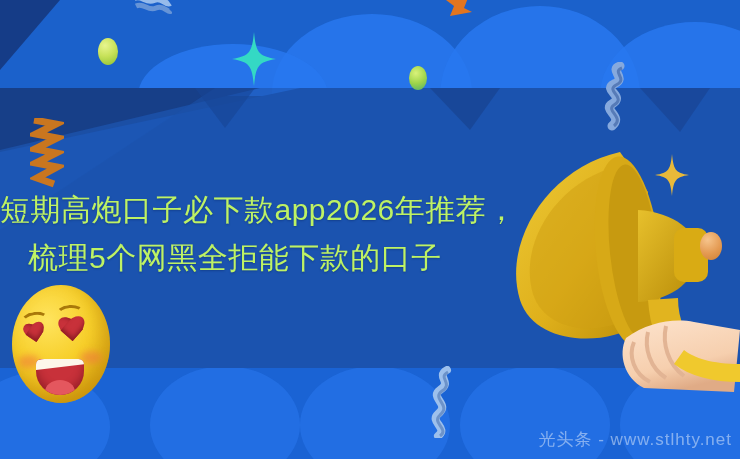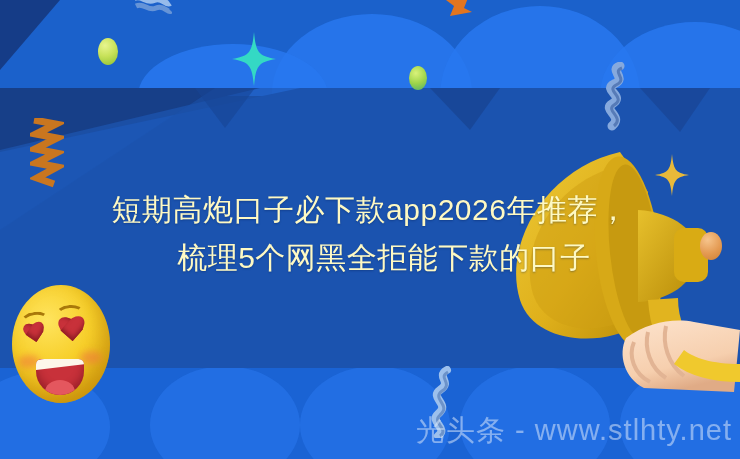--- a/index.html
+++ b/index.html
@@ -41,37 +41,37 @@
     border-radius: 50%;
     opacity: .55;
   }
 
   
   .headline {
     position: absolute;
     left: 0;
     top: 186px;
     width: 740px;
-    text-align: center;
-    color: #fef9c3;
+    text-align: left;
+    color: #bef264;
     font-size: 30px;
     line-height: 48px;
     letter-spacing: .5px;
     white-space: nowrap;
     text-shadow: 0 1px 2px rgba(5,30,80,.35);
     z-index: 40;
   }
   .headline .l2 { display: block; margin-left: 28px; }
 
   
   .watermark {
     position: absolute;
     right: 8px;
     bottom: 8px;
-    font-size: 29px;
+    font-size: 17px;
     color: rgba(225,236,252,.52);
     letter-spacing: 1px;
     white-space: nowrap;
     z-index: 45;
   }
 
   
   .emoji {
     position: absolute;
     left: 12px;

